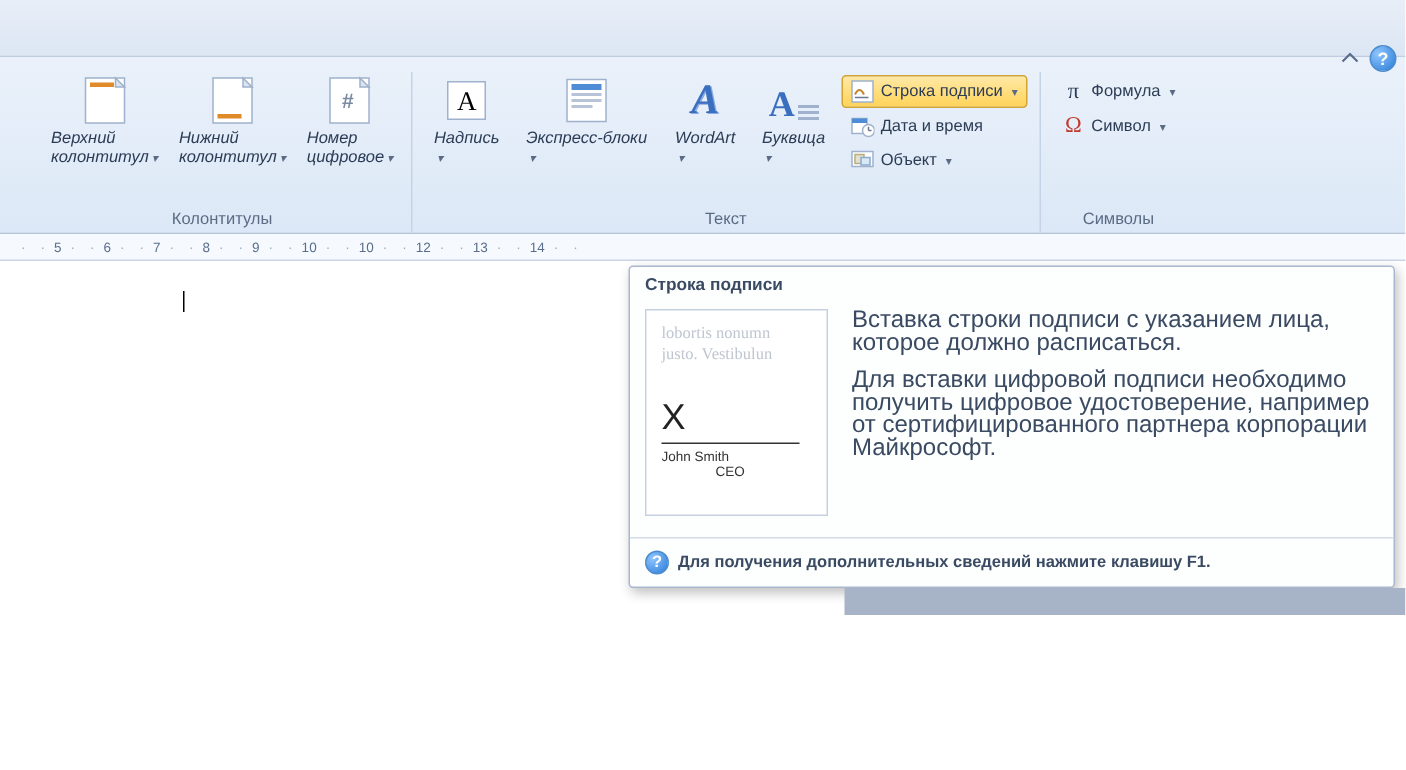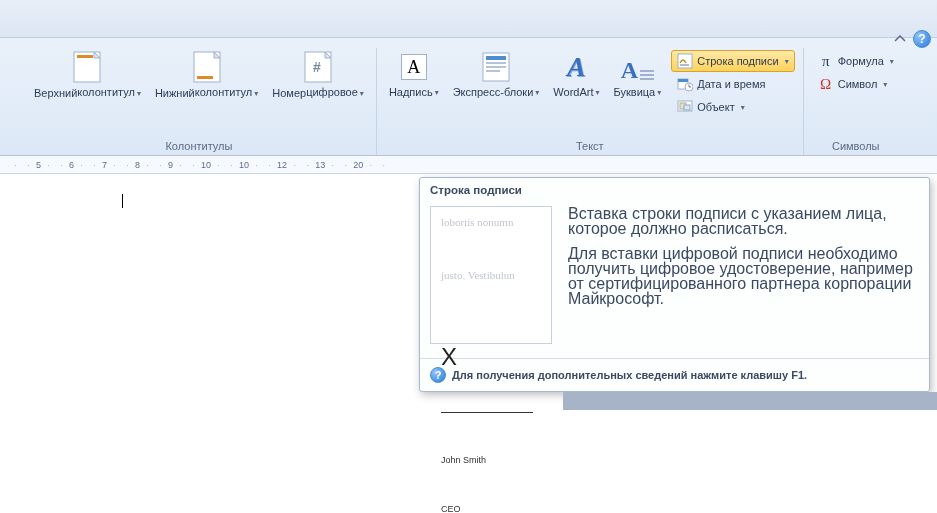--- a/index.html
+++ b/index.html
@@ -80,22 +80,23 @@
   width: 34px; height: 34px;
   display: flex; align-items: center; justify-content: center;
   margin-bottom: 2px;
 }
 .btn-label {
   font-size: 11px;
   color: #2b3c55;
   text-align: center;
   line-height: 13px;
   display: flex;
-  flex-direction: row;
-  align-items: flex-end;
+  flex-direction: column;
+  align-items: flex-start;
+  font-style: italic;
 }
 .dd-arrow { font-size: 8px; color: #5b6b85; margin-left: 2px; }
 
 .small-stack {
   display: flex;
   flex-direction: column;
   gap: 1px;
   padding: 2px;
 }
 .small-btn {
@@ -194,21 +195,20 @@
   gap: 16px;
 }
 .tip-preview {
   width: 122px;
   height: 138px;
   border: 1px solid #c6d1e0;
   background: #fff;
   padding: 8px 10px;
   display: flex;
   flex-direction: column;
-  gap: 39px;
 }
 .tip-preview .lorem {
   font-family: "Times New Roman", serif;
   color: #bfc6d0;
   font-size: 11px;
   line-height: 14px;
 }
 .tip-preview .sig-x {
   font-family: Arial, sans-serif;
   font-size: 24px;
@@ -221,20 +221,21 @@
   width: 92px;
 }
 .tip-preview .sig-name {
   font-size: 9px;
   color: #333;
   margin-top: 3px;
 }
 .tip-preview .sig-role {
   font-size: 9px;
   color: #333;
+  margin-left: 36px;
 }
 .tip-text {
   flex: 1;
   font-size: 16px;
   line-height: 15px;
 }
 .tip-text p { margin-bottom: 10px; }
 .tip-footer {
   border-top: 1px solid #d4dce8;
   padding: 8px 10px;
@@ -454,21 +455,21 @@
       <span class="ruler-dot">·</span>
       <span>10</span>
     <span class="ruler-dot">·</span>
       <span class="ruler-dot">·</span>
       <span>12</span>
     <span class="ruler-dot">·</span>
       <span class="ruler-dot">·</span>
       <span>13</span>
     <span class="ruler-dot">·</span>
       <span class="ruler-dot">·</span>
-      <span>20</span>
+      <span>14</span>
     <span class="ruler-dot">·</span>
       <span class="ruler-dot">·</span>
   </span>
 </div>
 
 <div class="doc-area">
   <div class="cursor-mark"></div>
 </div>
 
 <div class="supertip">

